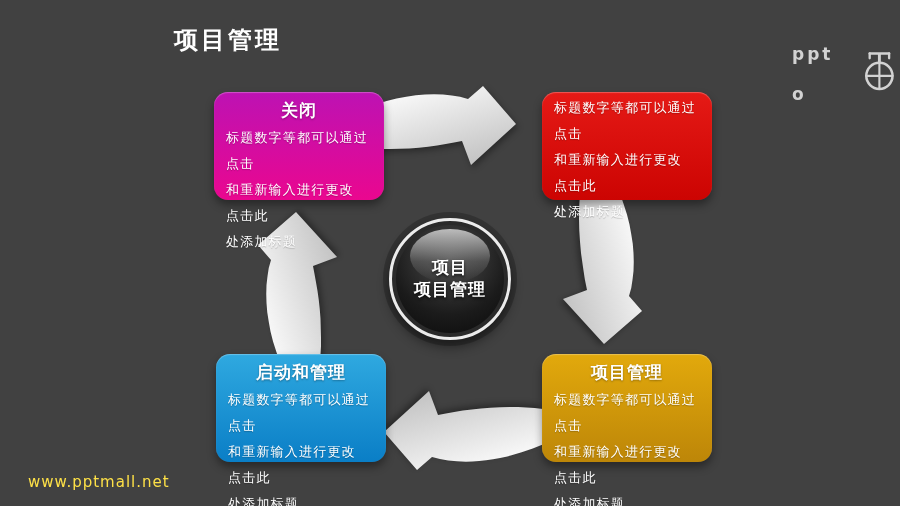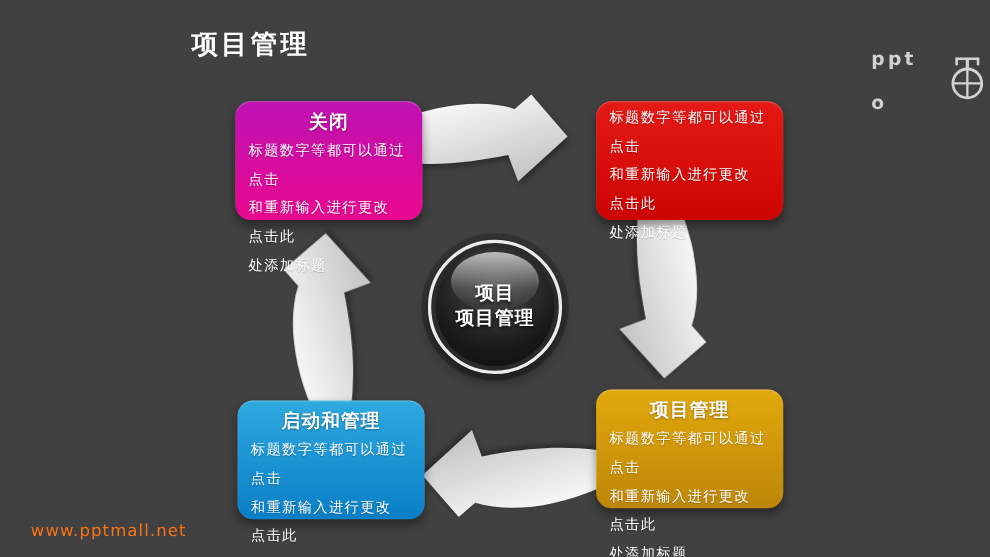--- a/index.html
+++ b/index.html
@@ -27,37 +27,37 @@
     font-weight:bold;
   }
   .logo-text {
     font-size:17px; letter-spacing:3px; color:#d2d2d2;
     line-height:40px; transform:translateY(4px);
   }
 
   
   .watermark {
     position:absolute; left:28px; top:473px;
-    font-size:15px; color:#f97316; letter-spacing:1px;
+    font-size:15px; color:#fde047; letter-spacing:1px;
   }
 
   
   .arrow-layer { position:absolute; left:0; top:0; z-index:1; }
   .arrow-layer use { filter:drop-shadow(2px 3px 3px rgba(0,0,0,.35)); }
 
   
   .cycle-box {
     position:absolute; width:170px; height:108px; z-index:2;
     border-radius:14px;
     box-shadow:0 5px 9px rgba(0,0,0,.38), inset 0 1px 1px rgba(255,255,255,.28);
     margin-left:20px;
   }
   .box-tl { left:194px; top:92px; }
   .box-tr { left:522px; top:92px; }
-  .box-bl { left:196px; top:364px; }
+  .box-bl { left:196px; top:354px; }
   .box-br { left:522px; top:354px; }
   .box-title {
     margin-top:7px; text-align:center;
     font-size:17px; font-weight:bold; color:#ffffff;
     letter-spacing:1px; text-shadow:0 1px 2px rgba(0,0,0,.35);
   }
   .box-body {
     margin:3px 11px 0 12px;
     font-size:13px; color:#ffffff; line-height:26px;
     letter-spacing:1.2px; white-space:pre-line;

